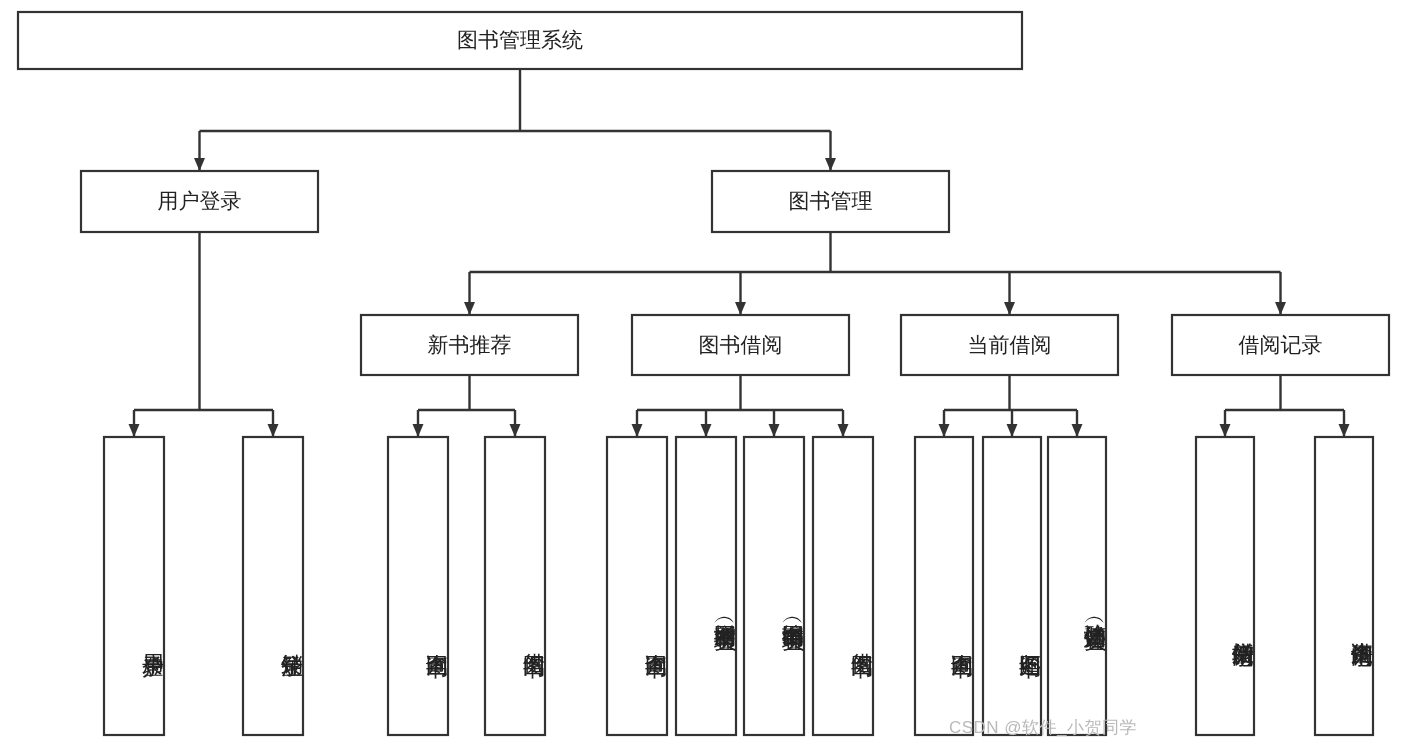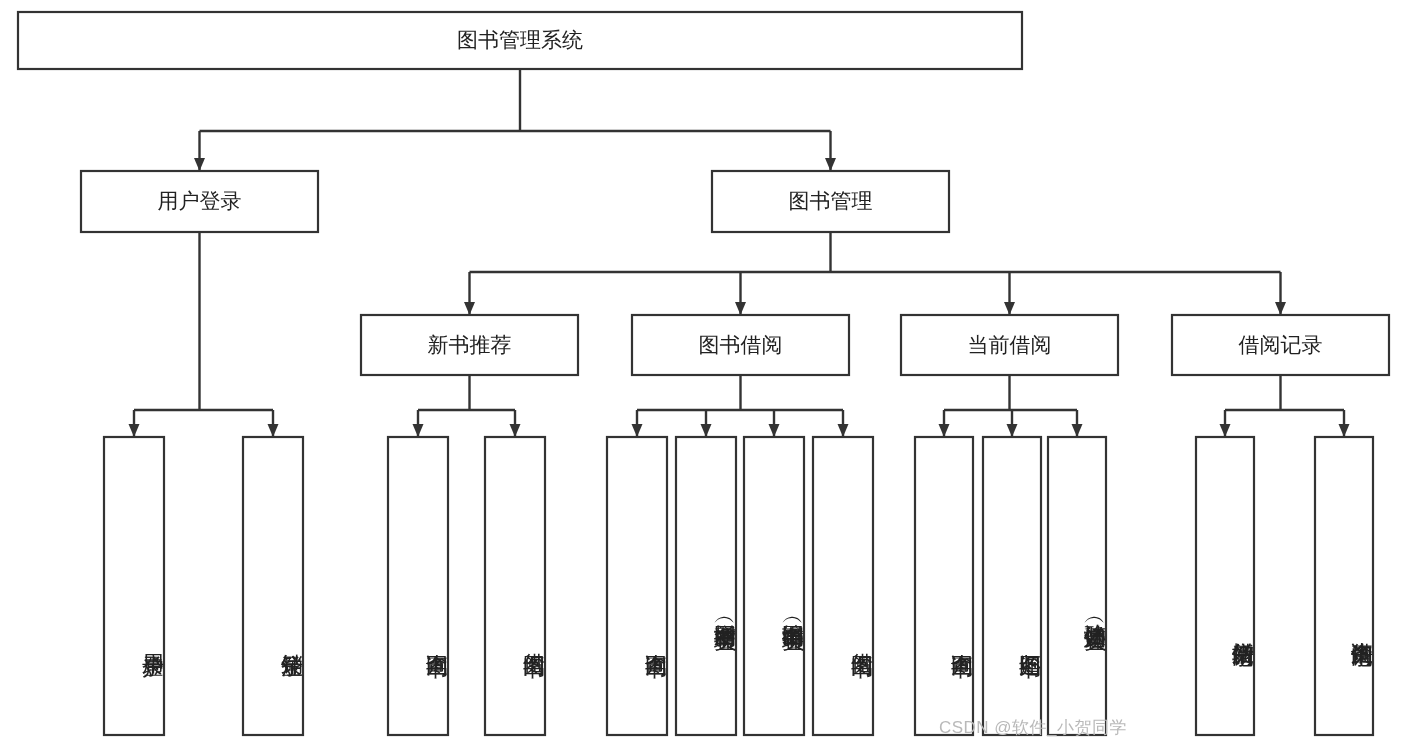--- a/index.html
+++ b/index.html
@@ -61,21 +61,21 @@
     text-align: center;
     display: flex;
     align-items: flex-start;
     justify-content: center;
     white-space: nowrap;
     pointer-events: none;
     user-select: none;
   }
   .watermark {
     position: absolute;
-    right: 24px;
+    right: 14px;
     bottom: 8px;
     font-family: "Liberation Sans", "DejaVu Sans", sans-serif;
     font-size: 17px;
     color: #b9b9b9;
     letter-spacing: 0.5px;
     white-space: nowrap;
   }
 </style>
 </head>
 <body>

